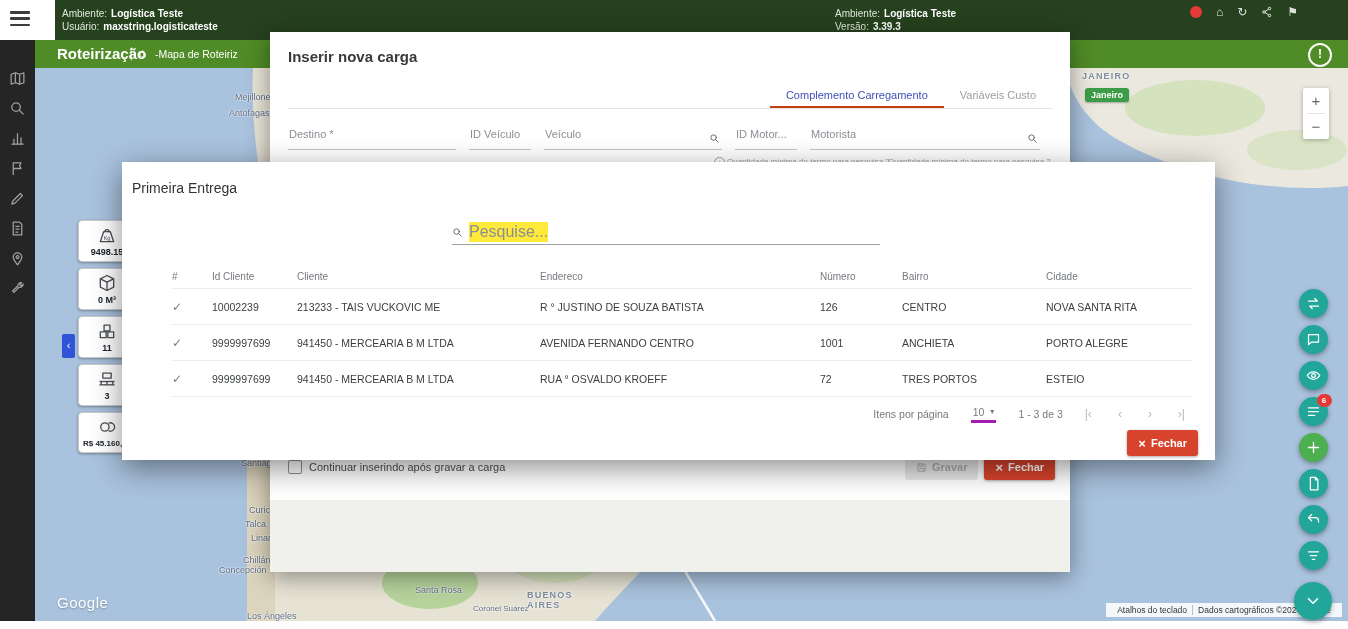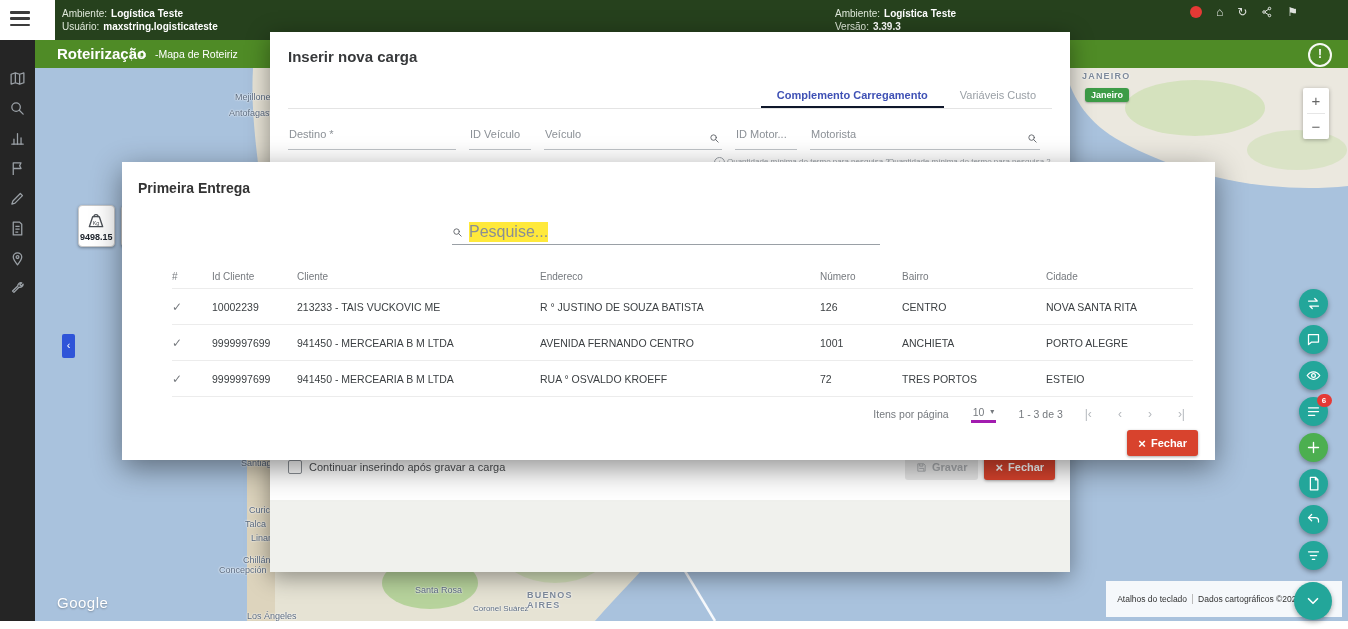--- a/index.html
+++ b/index.html
@@ -38,27 +38,27 @@
 
   
   .map{left:35px;top:68px;width:1313px;height:553px;background:#a9c2dd;z-index:1;overflow:hidden}
   .map svg.land{position:absolute;left:0;top:0}
   .mlabel{position:absolute;font-size:9px;color:#5b6b80;text-shadow:0 0 2px #fff,0 0 2px #fff;white-space:nowrap}
   .mregion{font-size:9px;letter-spacing:1.2px;color:#7e8a9b;font-weight:700;white-space:normal}
   .mpill{position:absolute;background:#3d9c47;color:#fff;font-size:9px;font-weight:700;padding:2px 6px;border-radius:3px;box-shadow:0 1px 2px rgba(0,0,0,.3)}
   .zoomctl{position:absolute;right:19px;top:20px;width:26px;background:#fff;border-radius:2px;box-shadow:0 1px 4px rgba(0,0,0,.3);text-align:center}
   .zbtn{height:25px;line-height:25px;font-size:15px;color:#666}
   .zdiv{height:1px;background:#e6e6e6;margin:0 4px}
-  .attrib{position:absolute;right:6px;bottom:4px;background:rgba(255,255,255,.88);font-size:8.5px;color:#333;padding:13px 6px;display:flex;gap:0}
+  .attrib{position:absolute;right:6px;bottom:4px;background:rgba(255,255,255,.88);font-size:8.5px;color:#333;padding:2px 6px;display:flex;gap:0}
   .attrib span{padding:0 5px}
   .attrib span+span{border-left:1px solid #bbb}
   .gmlogo{position:absolute;left:22px;bottom:10px;color:#fff;font-size:15px;font-weight:500;letter-spacing:.5px;text-shadow:0 1px 2px rgba(0,0,0,.3)}
 
   
-  .stats{left:78px;top:205px;width:58px;display:flex;flex-direction:row;gap:6px;z-index:3}
+  .stats{left:78px;top:220px;width:58px;display:flex;flex-direction:column;gap:6px;z-index:3}
   .scard{background:#fff;border:1px solid #c9c9c9;border-radius:4px;box-shadow:0 1px 3px rgba(0,0,0,.35);padding:4px 1px;text-align:center}
   .scard svg{width:20px;height:20px;display:block;margin:0 auto;color:#4a4f55}
   .sval{font-size:9px;font-weight:700;color:#20262e;margin-top:2px;white-space:nowrap}
   .scard.wide .sval{font-size:8px}
   .collapse{left:62px;top:334px;width:13px;height:24px;background:#2f54d8;color:#fff;border-radius:2px;text-align:center;line-height:22px;font-size:11px;z-index:3}
 
   
   .fabs{position:absolute;right:16px;top:289px;display:flex;flex-direction:column;align-items:center;gap:7px;z-index:8}
   .fab{width:29px;height:29px;border-radius:50%;background:#23a69a;box-shadow:0 2px 5px rgba(0,0,0,.35);display:flex;align-items:center;justify-content:center;position:relative;color:#fff}
   .fab svg{width:15px;height:15px;display:block}
@@ -67,21 +67,21 @@
   .fab.big svg{width:18px;height:18px}
   .fbadge{position:absolute;top:-3px;right:-4px;min-width:13px;height:13px;background:#e53935;border-radius:7px;color:#fff;font-size:8px;line-height:13px;text-align:center;font-weight:700;padding:0 1px}
 
   .bstrip{left:0;bottom:0;width:100%;height:8px;background:#fff;z-index:4}
 
   
   .m1{left:270px;top:32px;width:800px;height:540px;background:#fff;box-shadow:0 5px 22px rgba(0,0,0,.4);z-index:10}
   .m1-title{left:18px;top:16px;font-size:15px;font-weight:700;color:#37393b}
   .m1-tabs{left:18px;right:18px;top:50px;height:26px;border-bottom:1px solid #e4e4e4;display:flex;justify-content:flex-end}
   .m1-tab{padding:0 16px;font-size:11px;color:#9aa0a6;line-height:26px;box-sizing:border-box}
-  .m1-tab.active{color:#3f51b5;border-bottom:2px solid #0f172a;font-weight:700}
+  .m1-tab.active{color:#3f51b5;border-bottom:2px solid #c2410c;font-weight:400}
   .m1-fields{left:18px;right:30px;top:96px;display:flex;align-items:flex-end;gap:13px}
   .fld{border-bottom:1px solid #bfc3c7;font-size:11px;color:#8b9096;height:22px;box-sizing:border-box;padding:0 0 5px 1px;position:relative;white-space:nowrap}
   .w-destino{width:168px}.w-idv{width:62px}.w-veic{width:178px}.w-idm{width:62px}.w-mot{flex:1}
   .fld .mag{position:absolute;right:2px;bottom:5px}
   .mag{width:11px;height:11px;color:#5f6368;display:inline-block}
   .mag svg{width:11px;height:11px;display:block}
   .m1-info{left:444px;top:125px;width:9px;height:9px;border:1px solid #9aa0a6;border-radius:50%;color:#9aa0a6;font-size:6px;line-height:9px;text-align:center;font-style:italic}
   .m1-hint{font-size:8px;color:#9aa0a6;white-space:nowrap}
   .h1{left:457px;top:125px}.h2{left:618px;top:125px}
   .m1-check{left:18px;top:428px;display:flex;gap:7px;align-items:center}
@@ -90,21 +90,21 @@
   .m1-actions{left:635px;top:422px;display:flex;gap:6px}
   .btn{height:26px;padding:0 11px;border-radius:3px;font-size:11px;font-weight:700;display:inline-flex;align-items:center;gap:5px;border:none;white-space:nowrap}
   .btn .x{font-size:13px;line-height:13px}
   .btn-dis{background:#e9e9e9;color:#abaeb1}
   .btn-dis svg{width:11px;height:11px}
   .btn-red{background:#d8432d;color:#fff;box-shadow:0 1px 3px rgba(0,0,0,.35)}
   .m1-foot{left:0;right:0;top:468px;bottom:0;background:#f0f1ed}
 
   
   .m2{left:122px;top:162px;width:1093px;height:298px;background:#fff;box-shadow:0 8px 28px rgba(0,0,0,.45);z-index:20}
-  .m2-title{left:16px;top:18px;font-size:14px;font-weight:700;color:#333}
+  .m2-title{left:10px;top:18px;font-size:14px;font-weight:400;color:#333}
   .m2-search{left:330px;top:58px;width:428px;height:24px;border-bottom:1px solid #9aa0a6;display:flex;align-items:center;gap:6px}
   .m2-ph{font-size:16px;color:#8a8f94;background:#ffe93b;padding:1px 0}
   .tbl{left:50px;right:22px;top:102px}
   .grid7{display:grid;grid-template-columns:40px 85px 243px 280px 82px 144px 1fr;align-items:center}
   .thead{height:24px;font-size:10px;color:#75797e;border-bottom:1px solid #ececec}
   .trow{height:35px;font-size:10.5px;color:#3c4043;border-bottom:1px solid #ececec}
   .tcheck{color:#75797e;font-size:12px}
   .m2-pag{right:30px;top:240px;height:24px;display:flex;align-items:center;gap:22px;font-size:10.5px;color:#75797e}
   .pp-box{display:inline-flex;gap:6px;align-items:center;border-bottom:3px solid #a21caf;padding:0 2px 2px}
   .pp-caret{font-size:8px;color:#75797e}

